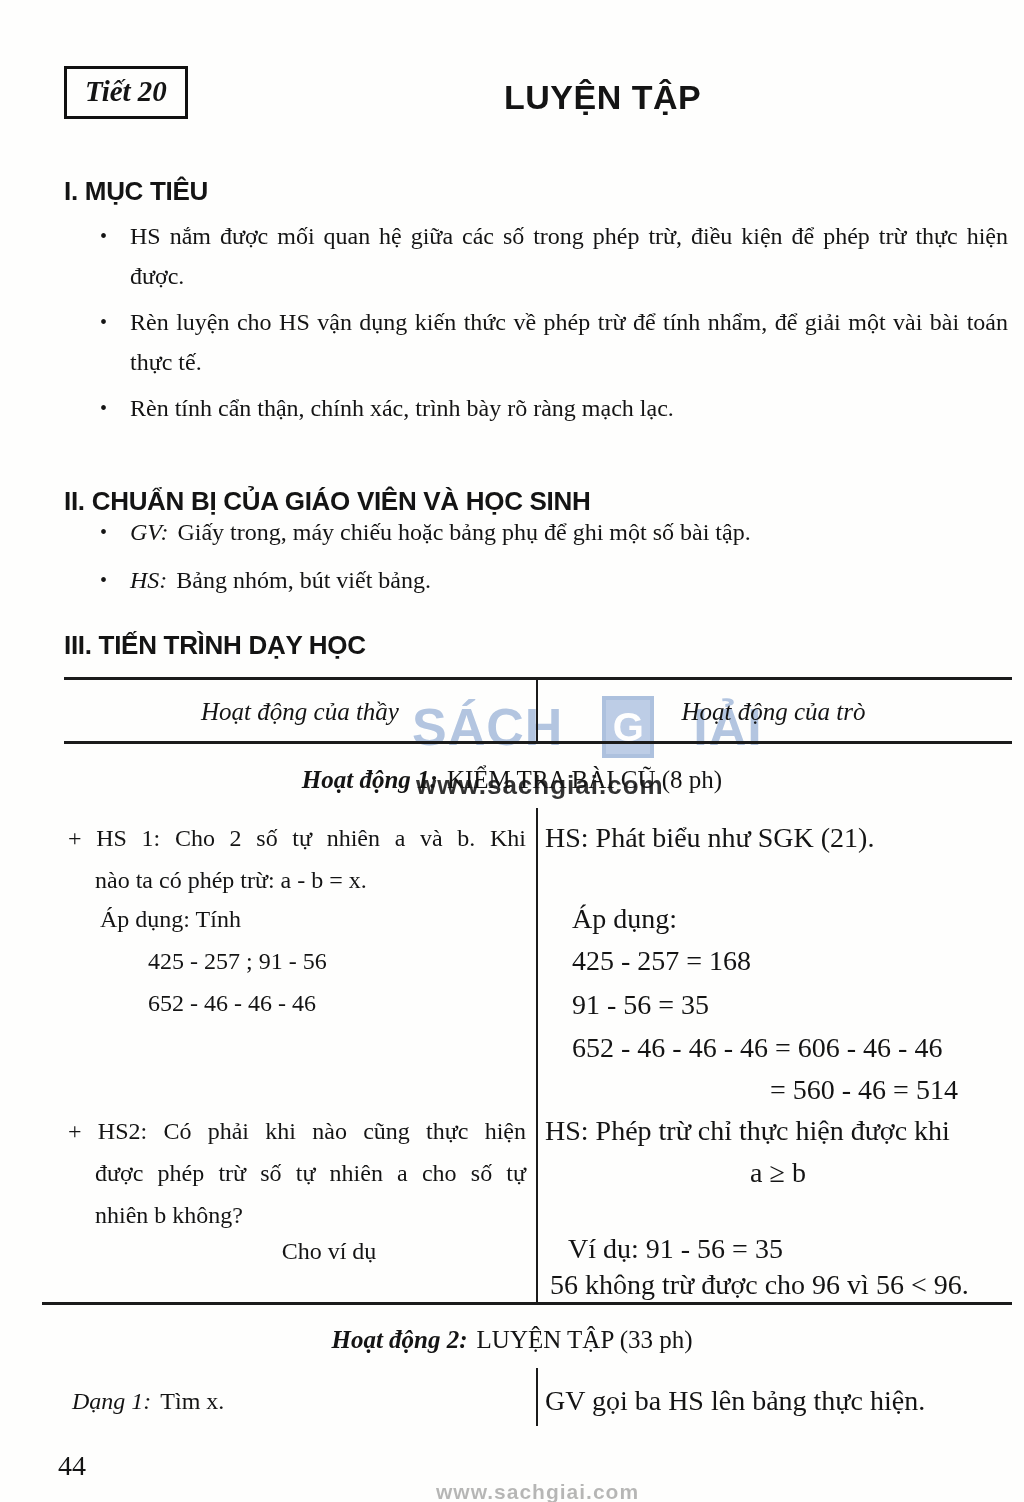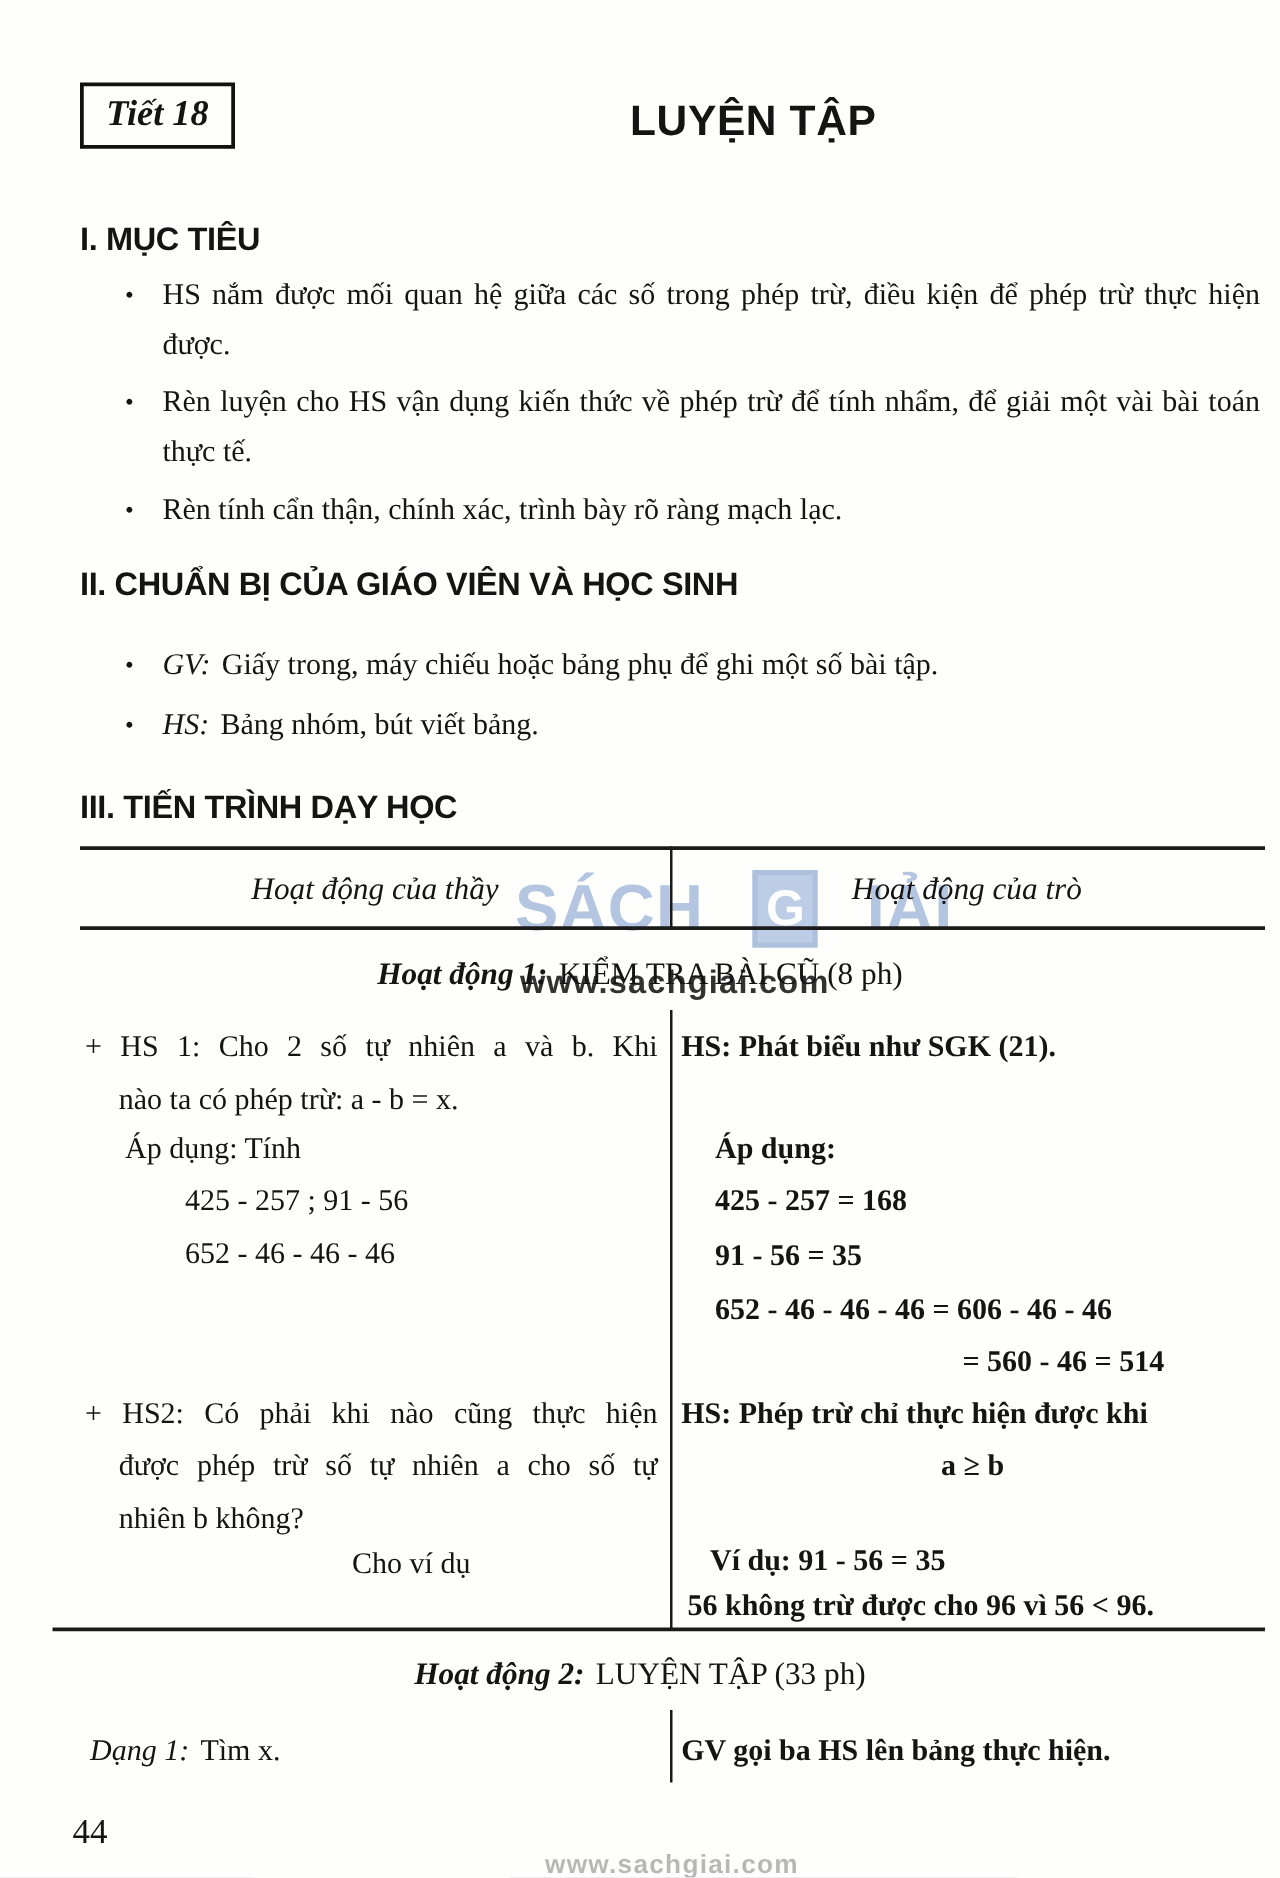--- a/index.html
+++ b/index.html
@@ -21,55 +21,55 @@
   .title{font-size:34px;letter-spacing:0.5px;}
   .h-sec{font-size:26px;}
   .bullet-row{display:flex;width:912px;}
   .bullet-dot{width:30px;font-size:20px;line-height:40px;flex:0 0 30px;}
   .bullet-body{flex:1;font-size:24px;line-height:40px;text-align:justify;padding-right:4px;}
   .th-col{font-size:25px;font-style:italic;text-align:center;}
   .banner{width:100%;text-align:center;font-size:25px;}
   .banner .lbl{font-weight:700;font-style:italic;}
   .banner .ttl{margin-left:9px;}
   .colL{width:458px;font-size:24px;line-height:42px;}
-  .colR{width:466px;font-size:24px;line-height:42px;font-weight:bold;}
+  .colR{width:466px;font-size:28px;line-height:42px;}
   .jl{text-align:justify;text-align-last:justify;}
   .ind{padding-left:27px;}
   .wm{display:flex;align-items:center;z-index:1;opacity:0.85;pointer-events:none;gap:36px;}
   .wm-letters{font-family:"Liberation Sans",sans-serif;font-weight:700;font-size:52px;color:#a6bcdc;letter-spacing:1px;}
   .wm-logo{width:52px;height:62px;background:#b2c5e2;margin:0 3px;display:flex;align-items:center;justify-content:center;border:4px solid #a0b7d9;box-sizing:border-box;}
   .wm-logo span{color:#fff;font-family:"Liberation Sans",sans-serif;font-weight:700;font-size:40px;line-height:1;}
   .wm-url{font-family:"Liberation Sans",sans-serif;font-weight:700;font-size:26px;color:#000000;letter-spacing:1px;z-index:1;opacity:0.8;pointer-events:none;}
   .wm-url-bottom{opacity:0.28;font-size:21px;}
   .pgnum{font-size:28px;}
 </style>
 </head>
 <body>
 
 <div class="page">
 
-  <div class="abs z lesson-box" style="left:64px;top:66px;">Tiết 18</div>
+  <div class="abs z lesson-box" style="left:64px;top:66px;">Tiết 20</div>
   <div class="abs z sansh title" style="left:504px;top:78px;">LUYỆN TẬP</div>
 
   <div class="abs z sansh h-sec" style="left:64px;top:176px;">I. MỤC TIÊU</div>
 
   <div class="abs z bullet-row" style="left:100px;top:216px;">
     <div class="bullet-dot">•</div>
     <div class="bullet-body">HS nắm được mối quan hệ giữa các số trong phép trừ, điều kiện để phép trừ thực hiện được.</div>
   </div>
   <div class="abs z bullet-row" style="left:100px;top:302px;">
     <div class="bullet-dot">•</div>
     <div class="bullet-body">Rèn luyện cho HS vận dụng kiến thức về phép trừ để tính nhẩm, để giải một vài bài toán thực tế.</div>
   </div>
   <div class="abs z bullet-row" style="left:100px;top:388px;">
     <div class="bullet-dot">•</div>
     <div class="bullet-body">Rèn tính cẩn thận, chính xác, trình bày rõ ràng mạch lạc.</div>
   </div>
 
-  <div class="abs z sansh h-sec" style="left:64px;top:452px;">II. CHUẨN BỊ CỦA GIÁO VIÊN VÀ HỌC SINH</div>
+  <div class="abs z sansh h-sec" style="left:64px;top:486px;">II. CHUẨN BỊ CỦA GIÁO VIÊN VÀ HỌC SINH</div>
 
   <div class="abs z bullet-row" style="left:100px;top:512px;">
     <div class="bullet-dot">•</div>
     <div class="bullet-body" style="text-align:left;"><span class="it">GV:</span><span style="margin-left:9px;">Giấy trong, máy chiếu hoặc bảng phụ để ghi một số bài tập.</span></div>
   </div>
   <div class="abs z bullet-row" style="left:100px;top:560px;">
     <div class="bullet-dot">•</div>
     <div class="bullet-body" style="text-align:left;"><span class="it">HS:</span><span style="margin-left:9px;">Bảng nhóm, bút viết bảng.</span></div>
   </div>
 

